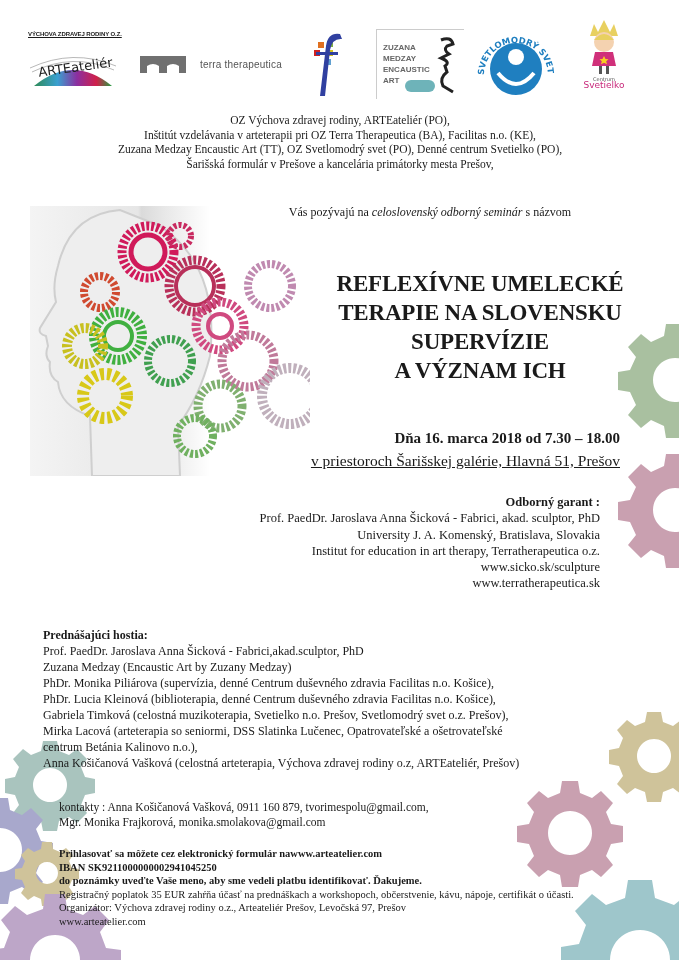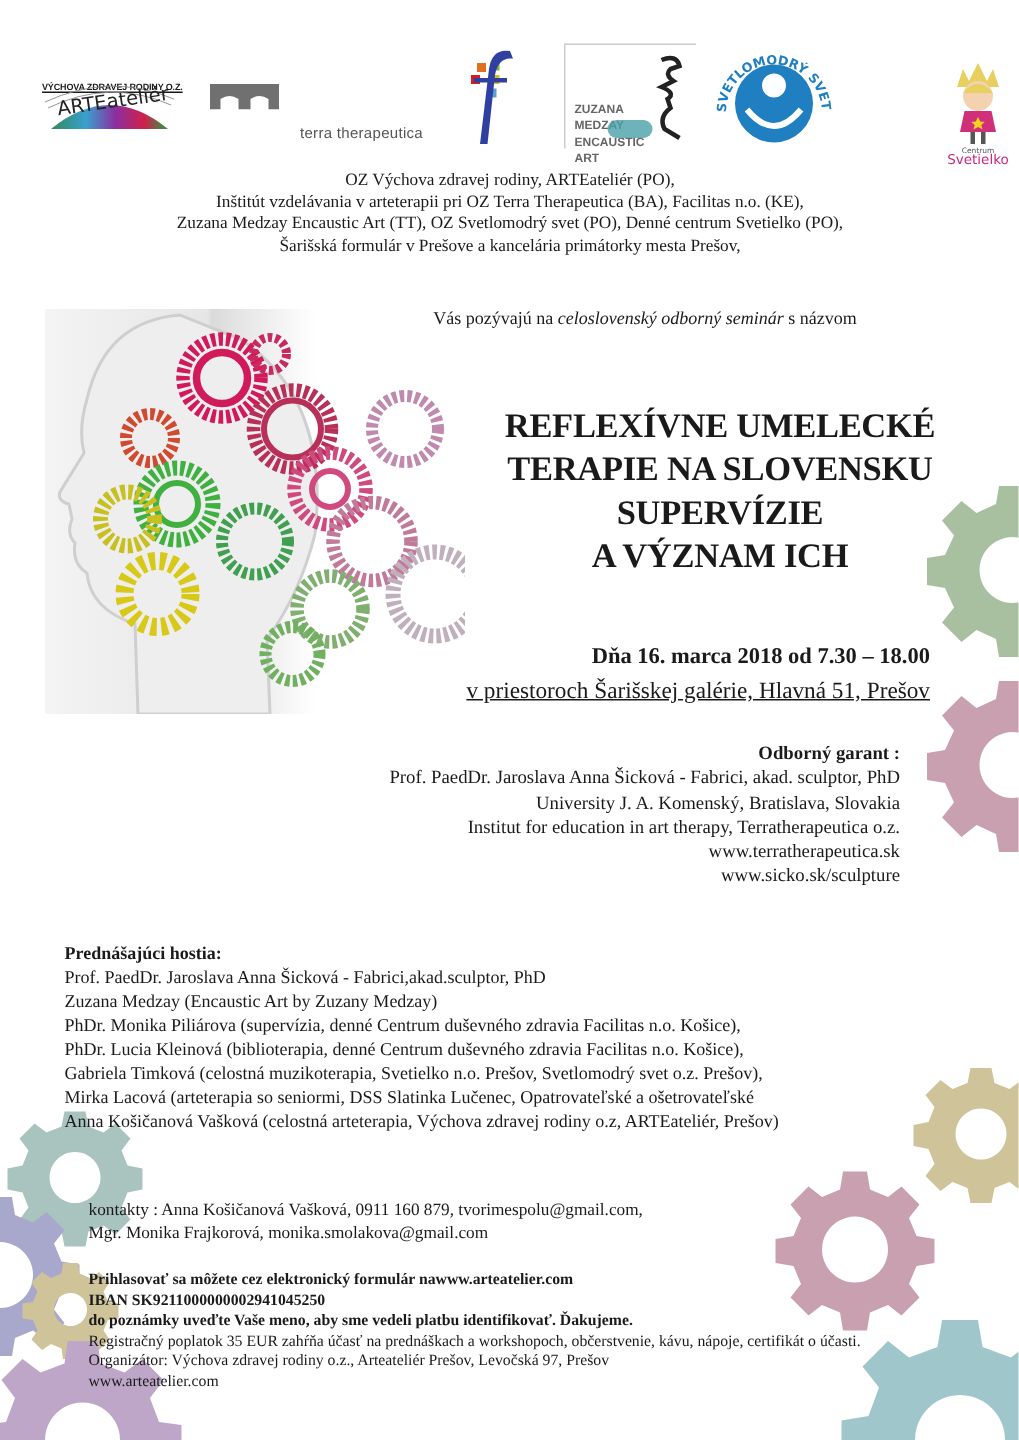--- a/index.html
+++ b/index.html
@@ -1,31 +1,31 @@
 <!DOCTYPE html>
 <html><head>
 <meta charset="utf-8">
 <style>
   html, body { margin:0; padding:0; }
   body { width:679px; height:960px; position:relative; overflow:hidden; background:#ffffff; font-family:"DejaVu Serif","Liberation Serif",serif; color:#1a1a1a; }
   .abs { position:absolute; }
   .serif { font-family:"Liberation Serif","DejaVu Serif",serif; }
-  .sans { font-family:"Liberation Sans","DejaVu Sans",sans-serif;margin-top:25px; }
+  .sans { font-family:"Liberation Sans","DejaVu Sans",sans-serif; }
 
   
   .logo-vzr-caption { left:28px; top:31px; font-size:6px; font-weight:bold; text-decoration:underline; letter-spacing:-0.1px; }
   .logo-arte { left:28px; top:46px; width:90px; height:42px; }
   .logo-terra { left:140px; top:56px; width:145px; height:20px; }
   .logo-terra .bridge { position:absolute; left:0; top:0; width:46px; height:17px; }
   .logo-terra .txt { position:absolute; left:60px; top:3px; font-size:10px; color:#555; letter-spacing:0.2px; }
   .logo-facilitas { left:310px; top:30px; width:40px; height:70px; }
   .logo-zuzana { left:376px; top:29px; width:88px; height:70px; border:1px solid #ccc; border-right:none; border-bottom:none; box-sizing:border-box; }
   .logo-zuzana .txt { position:absolute; left:6px; top:12px; font-size:8px; font-weight:bold; color:#666; line-height:11px; }
   .logo-svet { left:476px; top:29px; width:80px; height:72px; }
-  .logo-svetielko { left:580px; top:42px; width:48px; height:68px;margin-left:48px; }
+  .logo-svetielko { left:580px; top:20px; width:48px; height:68px; }
   .logo-svetielko .cap { position:absolute; left:0; width:48px; text-align:center; top:56px; font-size:9px; color:#c8287a; font-family:"DejaVu Sans",sans-serif; }
   .logo-svetielko .cap small { display:block; font-size:5px; color:#555; margin-bottom:-2px; }
 
   .organizers { left:60px; top:113px; width:560px; text-align:center; font-size:11.5px; line-height:14.5px; }
 
   .invite { left:230px; top:205px; width:400px; text-align:center; font-size:12px; }
   .invite i { font-style:italic; }
 
   .head-illus { left:30px; top:206px; width:280px; height:270px; }
 
@@ -218,32 +218,33 @@
 </div>
 
 <div class="abs date serif">Dňa 16. marca 2018 od 7.30 – 18.00</div>
 <div class="abs place serif">v priestoroch Šarišskej galérie, Hlavná 51, Prešov</div>
 
 <div class="abs garant serif">
   <div class="label">Odborný garant :</div>
   <div>Prof. PaedDr. Jaroslava Anna Šicková - Fabrici, akad. sculptor, PhD</div>
   <div>University J. A. Komenský, Bratislava, Slovakia</div>
   <div>Institut for education in art therapy, Terratherapeutica o.z.</div>
+  <div>www.sicko.sk/sculpture</div>
   <div>www.terratherapeutica.sk</div>
-  <div>www.sicko.sk/sculpture</div>
 </div>
 
 <div class="abs guests serif">
   <div class="label">Prednášajúci hostia:</div>
   <div>Prof. PaedDr. Jaroslava Anna Šicková - Fabrici,akad.sculptor, PhD</div>
   <div>Zuzana Medzay (Encaustic Art by Zuzany Medzay)</div>
   <div>PhDr. Monika Piliárova (supervízia, denné Centrum duševného zdravia Facilitas n.o. Košice),</div>
   <div>PhDr. Lucia Kleinová (biblioterapia, denné Centrum duševného zdravia Facilitas n.o. Košice),</div>
   <div>Gabriela Timková (celostná muzikoterapia, Svetielko n.o. Prešov, Svetlomodrý svet o.z. Prešov),</div>
   <div>Mirka Lacová (arteterapia so seniormi, DSS Slatinka Lučenec, Opatrovateľské a ošetrovateľské</div>
+  <div>centrum Betánia Kalinovo n.o.),</div>
   <div>Anna Košičanová Vašková (celostná arteterapia, Výchova zdravej rodiny o.z,  ARTEateliér, Prešov)</div>
 </div>
 
 <div class="abs contacts serif">
   <div>kontakty : Anna Košičanová Vašková, 0911 160 879, tvorimespolu@gmail.com,</div>
   <div>Mgr. Monika Frajkorová, monika.smolakova@gmail.com</div>
 </div>
 
 <div class="abs footer serif">
   <div class="b">Prihlasovať sa môžete cez elektronický formulár nawww.arteatelier.com</div>

